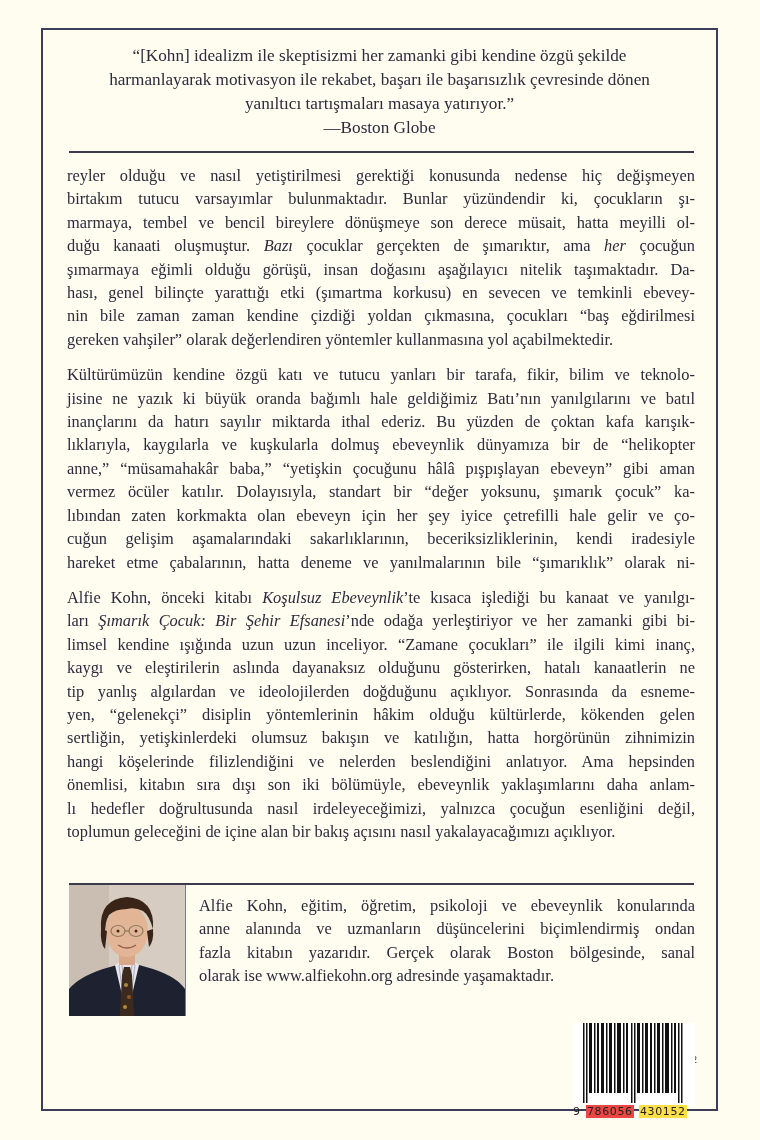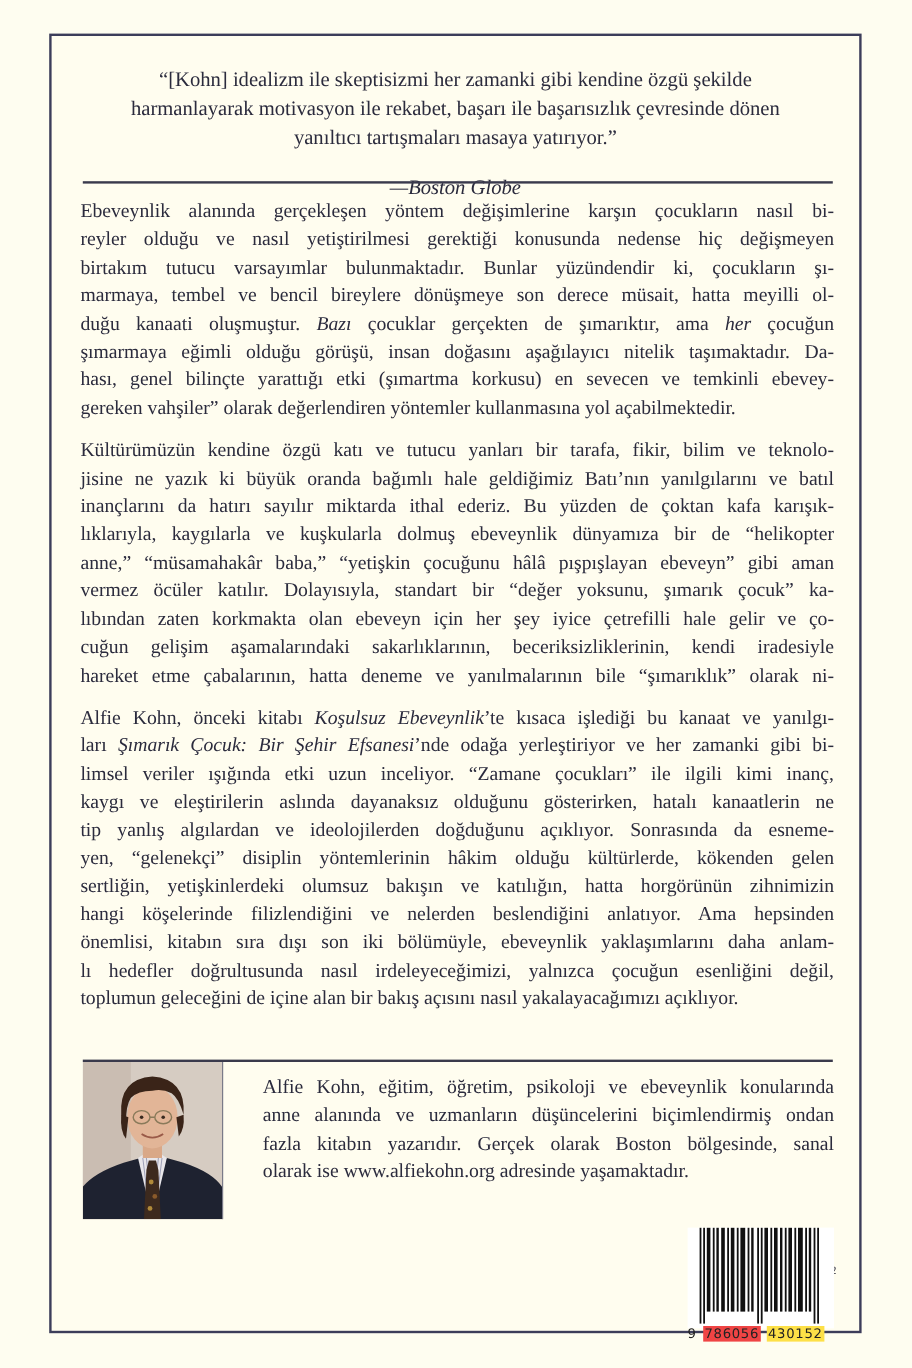--- a/index.html
+++ b/index.html
@@ -22,31 +22,30 @@
       width: 673px;
       height: 1079px;
       border: 2px solid #3c3d5a;
       box-sizing: content-box;
       background: #fffdef;
     }
     .quote {
       position: absolute;
       left: 0;
       right: 0;
-      top: 25px;
+      top: 14px;
       text-align: center;
       font-size: 17.2px;
       line-height: 24px;
       color: #2b2b3d;
     }
     .quote .line { display: block; white-space: nowrap; }
     .quote .source {
       display: block;
-      font-style: italic;
-      margin-top: 18px;
+      margin-top: 0;
     }
     .rule {
       position: absolute;
       height: 1.5px;
       background: #3a3a4c;
     }
     .rule-top { left: 26px; width: 625px; top: 121px; }
     .rule-bottom { left: 26px; width: 625px; top: 853px; }
 
     .body-text {
@@ -85,21 +84,20 @@
       width: 496px;
       font-size: 16.4px;
       line-height: 23.4px;
       color: #2b2b3d;
     }
     .author-bio .ln {
       display: block;
       white-space: nowrap;
       text-align: justify;
       text-align-last: justify;
-      margin-left: 20px;
     }
     .author-bio .ln.last { text-align-last: left; }
 
     .isbn-text {
       position: absolute;
       left: 534px;
       top: 980px;
       width: 120px;
       font-size: 9.5px;
       color: #2b2b3d;
@@ -140,44 +138,44 @@
     <span class="line">“[Kohn] idealizm ile skeptisizmi her zamanki gibi kendine özgü şekilde</span>
     <span class="line">harmanlayarak motivasyon ile rekabet, başarı ile başarısızlık çevresinde dönen</span>
     <span class="line">yanıltıcı tartışmaları masaya yatırıyor.”</span>
     <span class="source">—Boston Globe</span>
   </div>
 
   <div class="rule rule-top"></div>
 
   <div class="body-text">
     <p class="para">
-        <span class="ln">Ebeveynlik alanında gerçekleşen yöntem değişimlerine karşın çocukların nasıl bi-</span>
         <span class="ln">reyler olduğu ve nasıl yetiştirilmesi gerektiği konusunda nedense hiç değişmeyen</span>
         <span class="ln">birtakım tutucu varsayımlar bulunmaktadır. Bunlar yüzündendir ki, çocukların şı-</span>
         <span class="ln">marmaya, tembel ve bencil bireylere dönüşmeye son derece müsait, hatta meyilli ol-</span>
         <span class="ln">duğu kanaati oluşmuştur. <em>Bazı</em> çocuklar gerçekten de şımarıktır, ama <em>her</em> çocuğun</span>
         <span class="ln">şımarmaya eğimli olduğu görüşü, insan doğasını aşağılayıcı nitelik taşımaktadır. Da-</span>
         <span class="ln">hası, genel bilinçte yarattığı etki (şımartma korkusu) en sevecen ve temkinli ebevey-</span>
+        <span class="ln">nin bile zaman zaman kendine çizdiği yoldan çıkmasına, çocukları “baş eğdirilmesi</span>
         <span class="ln last">gereken vahşiler” olarak değerlendiren yöntemler kullanmasına yol açabilmektedir.</span>
       </p>
     <p class="para">
         <span class="ln">Kültürümüzün kendine özgü katı ve tutucu yanları bir tarafa, fikir, bilim ve teknolo-</span>
         <span class="ln">jisine ne yazık ki büyük oranda bağımlı hale geldiğimiz Batı’nın yanılgılarını ve batıl</span>
         <span class="ln">inançlarını da hatırı sayılır miktarda ithal ederiz. Bu yüzden de çoktan kafa karışık-</span>
         <span class="ln">lıklarıyla, kaygılarla ve kuşkularla dolmuş ebeveynlik dünyamıza bir de “helikopter</span>
         <span class="ln">anne,” “müsamahakâr baba,” “yetişkin çocuğunu hâlâ pışpışlayan ebeveyn” gibi aman</span>
         <span class="ln">vermez öcüler katılır. Dolayısıyla, standart bir “değer yoksunu, şımarık çocuk” ka-</span>
         <span class="ln">lıbından zaten korkmakta olan ebeveyn için her şey iyice çetrefilli hale gelir ve ço-</span>
         <span class="ln">cuğun gelişim aşamalarındaki sakarlıklarının, beceriksizliklerinin, kendi iradesiyle</span>
         <span class="ln">hareket etme çabalarının, hatta deneme ve yanılmalarının bile “şımarıklık” olarak ni-</span>
       </p>
     <p class="para">
         <span class="ln">Alfie Kohn, önceki kitabı <em>Koşulsuz Ebeveynlik</em>’te kısaca işlediği bu kanaat ve yanılgı-</span>
         <span class="ln">ları <em>Şımarık Çocuk: Bir Şehir Efsanesi</em>’nde odağa yerleştiriyor ve her zamanki gibi bi-</span>
-        <span class="ln">limsel veriler ışığında etki uzun inceliyor. “Zamane çocukları” ile ilgili kimi inanç,</span>
+        <span class="ln">limsel kendine ışığında uzun uzun inceliyor. “Zamane çocukları” ile ilgili kimi inanç,</span>
         <span class="ln">kaygı ve eleştirilerin aslında dayanaksız olduğunu gösterirken, hatalı kanaatlerin ne</span>
         <span class="ln">tip yanlış algılardan ve ideolojilerden doğduğunu açıklıyor. Sonrasında da esneme-</span>
         <span class="ln">yen, “gelenekçi” disiplin yöntemlerinin hâkim olduğu kültürlerde, kökenden gelen</span>
         <span class="ln">sertliğin, yetişkinlerdeki olumsuz bakışın ve katılığın, hatta horgörünün zihnimizin</span>
         <span class="ln">hangi köşelerinde filizlendiğini ve nelerden beslendiğini anlatıyor. Ama hepsinden</span>
         <span class="ln">önemlisi, kitabın sıra dışı son iki bölümüyle, ebeveynlik yaklaşımlarını daha anlam-</span>
         <span class="ln">lı hedefler doğrultusunda nasıl irdeleyeceğimizi, yalnızca çocuğun esenliğini değil,</span>
         <span class="ln last">toplumun geleceğini de içine alan bir bakış açısını nasıl yakalayacağımızı açıklıyor.</span>
       </p>
   </div>

